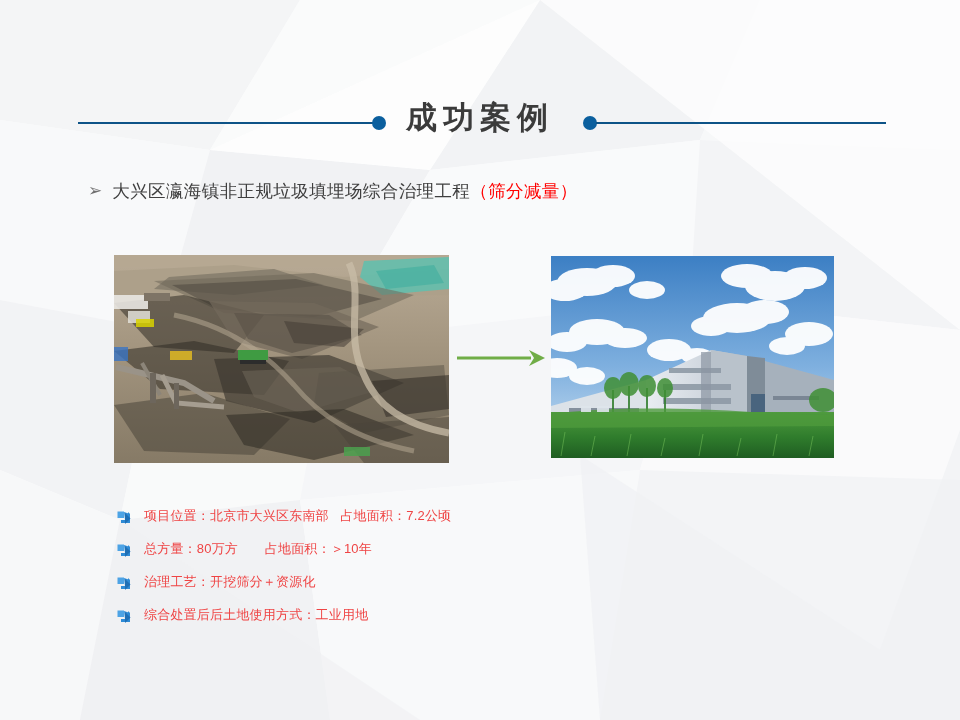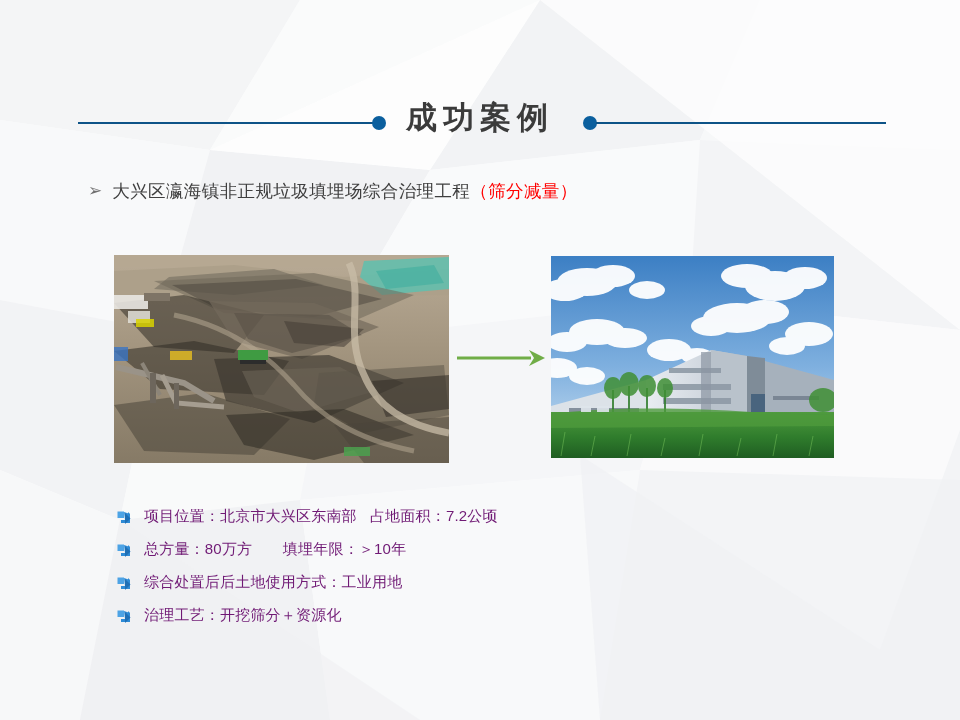--- a/index.html
+++ b/index.html
@@ -130,22 +130,22 @@
     gap: 13px;
     margin-bottom: 13px;
   }
   .fact-bullet {
     width: 14px;
     height: 14px;
     flex: 0 0 14px;
     margin-top: 5px;
   }
   .fact-text {
-    font-size: 15px;
-    color: #701a75;
+    font-size: 13px;
+    color: #ef4444;
     line-height: 20px;
     white-space: pre;
     letter-spacing: 0.2px;
   }
 </style>
 </head>
 <body>
 
 <div class="slide">
 
@@ -341,37 +341,37 @@
       <span class="fact-text">项目位置：北京市大兴区东南部   占地面积：7.2公顷</span>
     </div>
 
     <div class="fact-row">
       <svg class="fact-bullet" viewBox="0 0 14 14">
         <polygon points="1,1 7,1 7,6 11,6 11,1 13,3 13,12 4,12 4,9 8,9 8,6 1,6" fill="#2e8bd6"></polygon>
         <polygon points="7,1 13,3 13,12 4,12 4,9 8,9" fill="#2e8bd6"></polygon>
         <polygon points="0.5,0.5 7,0.5 7,7 0.5,7" fill="#4da3e5"></polygon>
         <polygon points="8,2 13.5,7.5 8,13" fill="#1f6fb5"></polygon>
       </svg>
-      <span class="fact-text">总方量：80万方       填埋年限：＞10年</span>
+      <span class="fact-text">总方量：80万方       占地面积：＞10年</span>
+    </div>
+
+    <div class="fact-row">
+      <svg class="fact-bullet" viewBox="0 0 14 14">
+        <polygon points="1,1 7,1 7,6 11,6 11,1 13,3 13,12 4,12 4,9 8,9 8,6 1,6" fill="#2e8bd6"></polygon>
+        <polygon points="7,1 13,3 13,12 4,12 4,9 8,9" fill="#2e8bd6"></polygon>
+        <polygon points="0.5,0.5 7,0.5 7,7 0.5,7" fill="#4da3e5"></polygon>
+        <polygon points="8,2 13.5,7.5 8,13" fill="#1f6fb5"></polygon>
+      </svg>
+      <span class="fact-text">治理工艺：开挖筛分＋资源化</span>
     </div>
 
     <div class="fact-row">
       <svg class="fact-bullet" viewBox="0 0 14 14">
         <polygon points="1,1 7,1 7,6 11,6 11,1 13,3 13,12 4,12 4,9 8,9 8,6 1,6" fill="#2e8bd6"></polygon>
         <polygon points="7,1 13,3 13,12 4,12 4,9 8,9" fill="#2e8bd6"></polygon>
         <polygon points="0.5,0.5 7,0.5 7,7 0.5,7" fill="#4da3e5"></polygon>
         <polygon points="8,2 13.5,7.5 8,13" fill="#1f6fb5"></polygon>
       </svg>
       <span class="fact-text">综合处置后后土地使用方式：工业用地</span>
     </div>
 
-    <div class="fact-row">
-      <svg class="fact-bullet" viewBox="0 0 14 14">
-        <polygon points="1,1 7,1 7,6 11,6 11,1 13,3 13,12 4,12 4,9 8,9 8,6 1,6" fill="#2e8bd6"></polygon>
-        <polygon points="7,1 13,3 13,12 4,12 4,9 8,9" fill="#2e8bd6"></polygon>
-        <polygon points="0.5,0.5 7,0.5 7,7 0.5,7" fill="#4da3e5"></polygon>
-        <polygon points="8,2 13.5,7.5 8,13" fill="#1f6fb5"></polygon>
-      </svg>
-      <span class="fact-text">治理工艺：开挖筛分＋资源化</span>
-    </div>
-
   </div>
 </div>
 
 </body></html>

